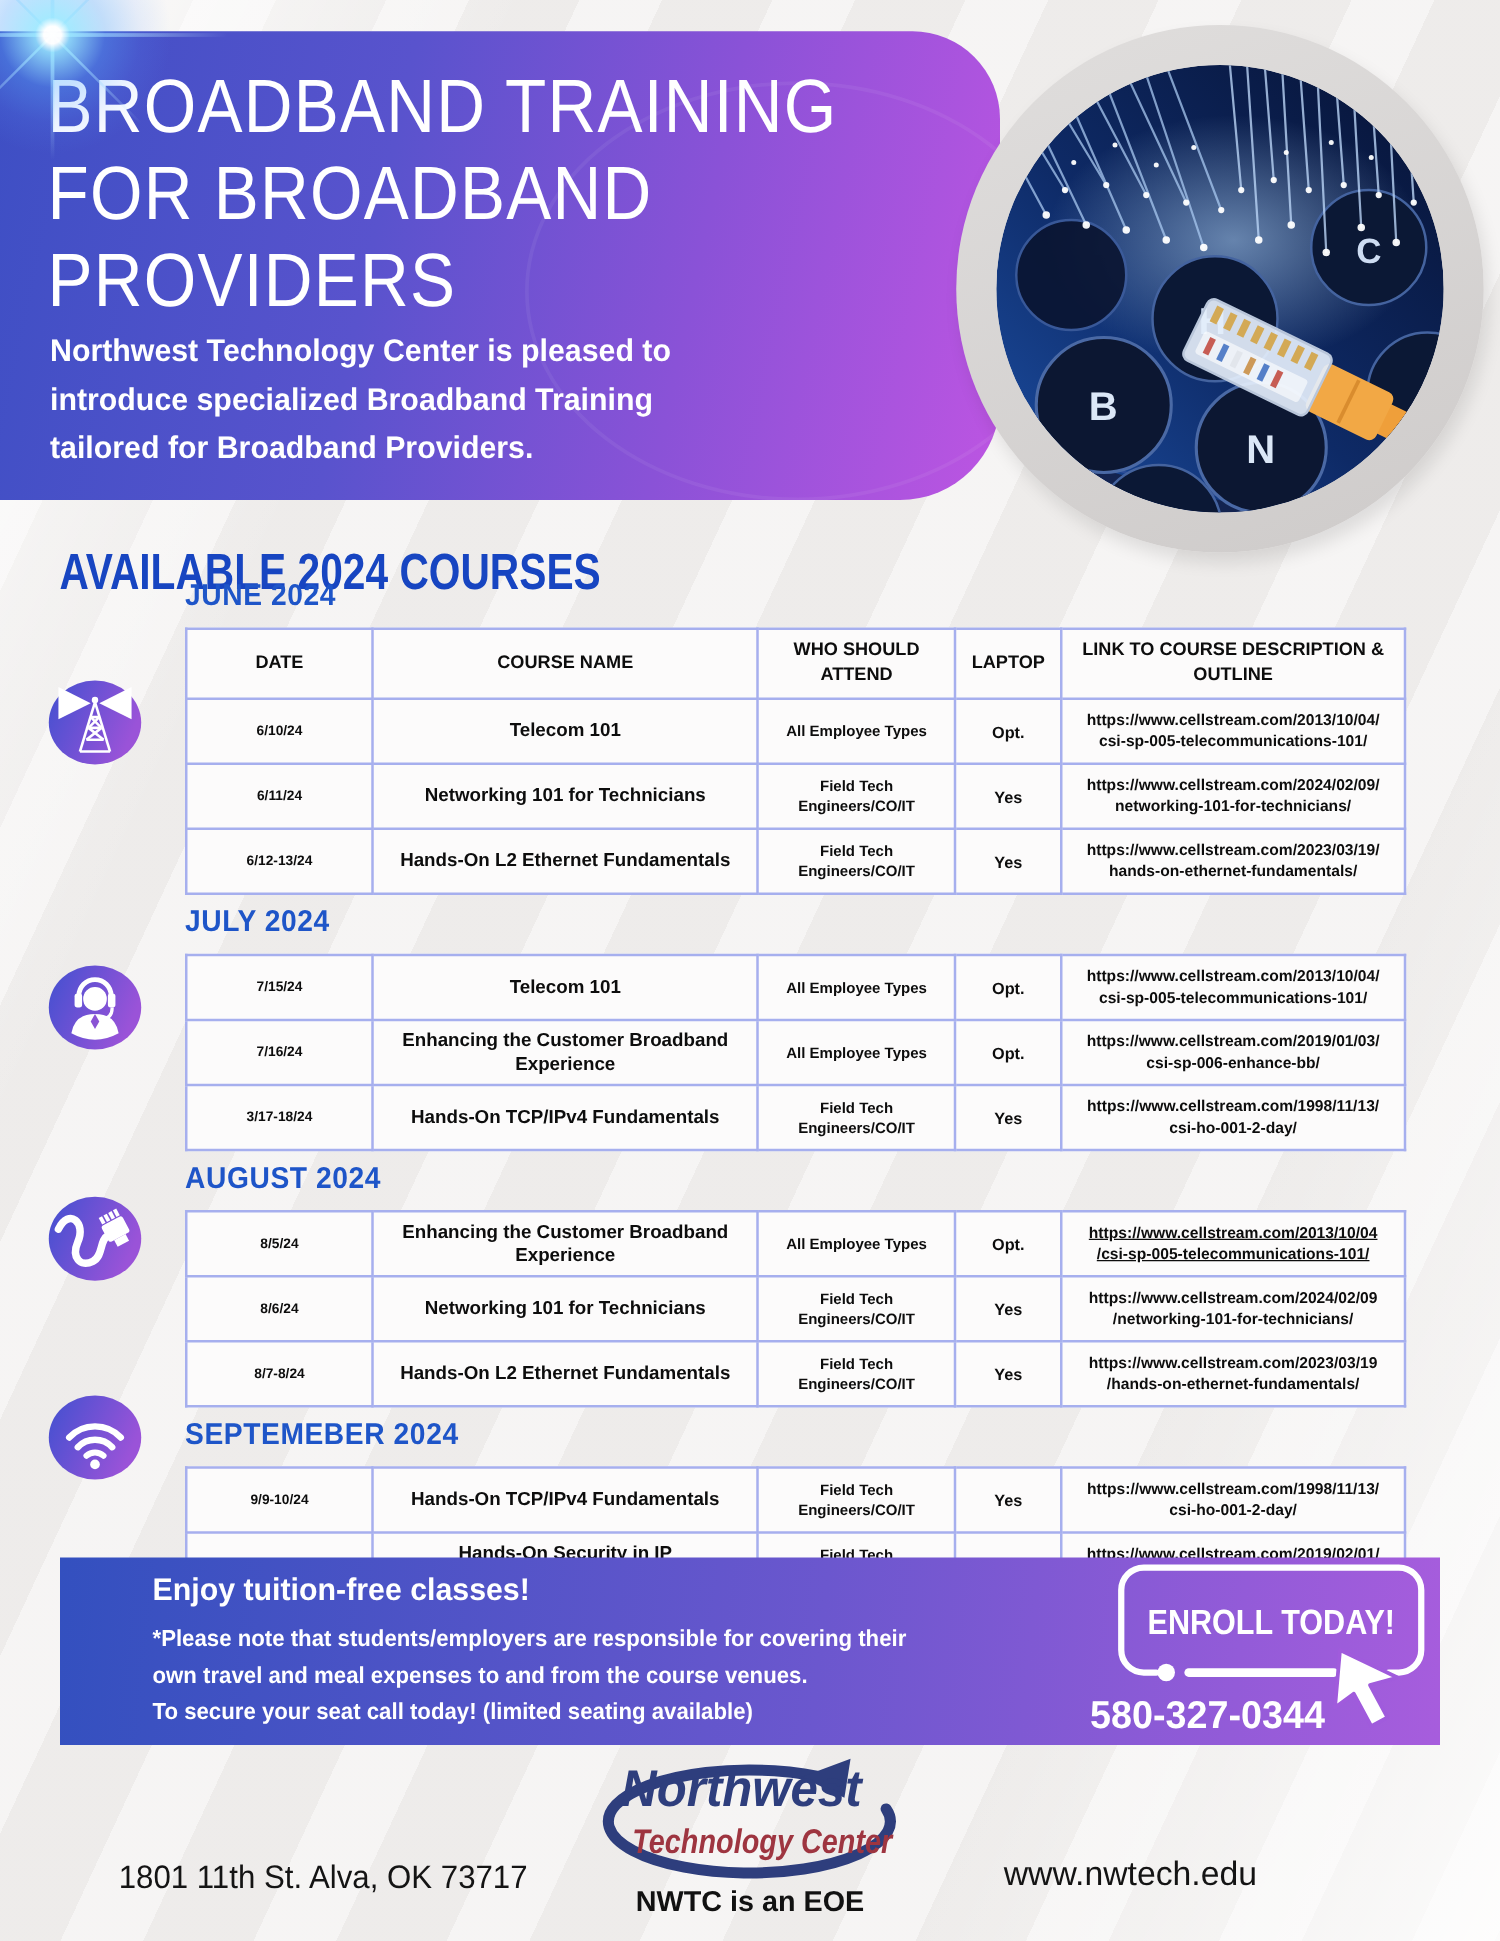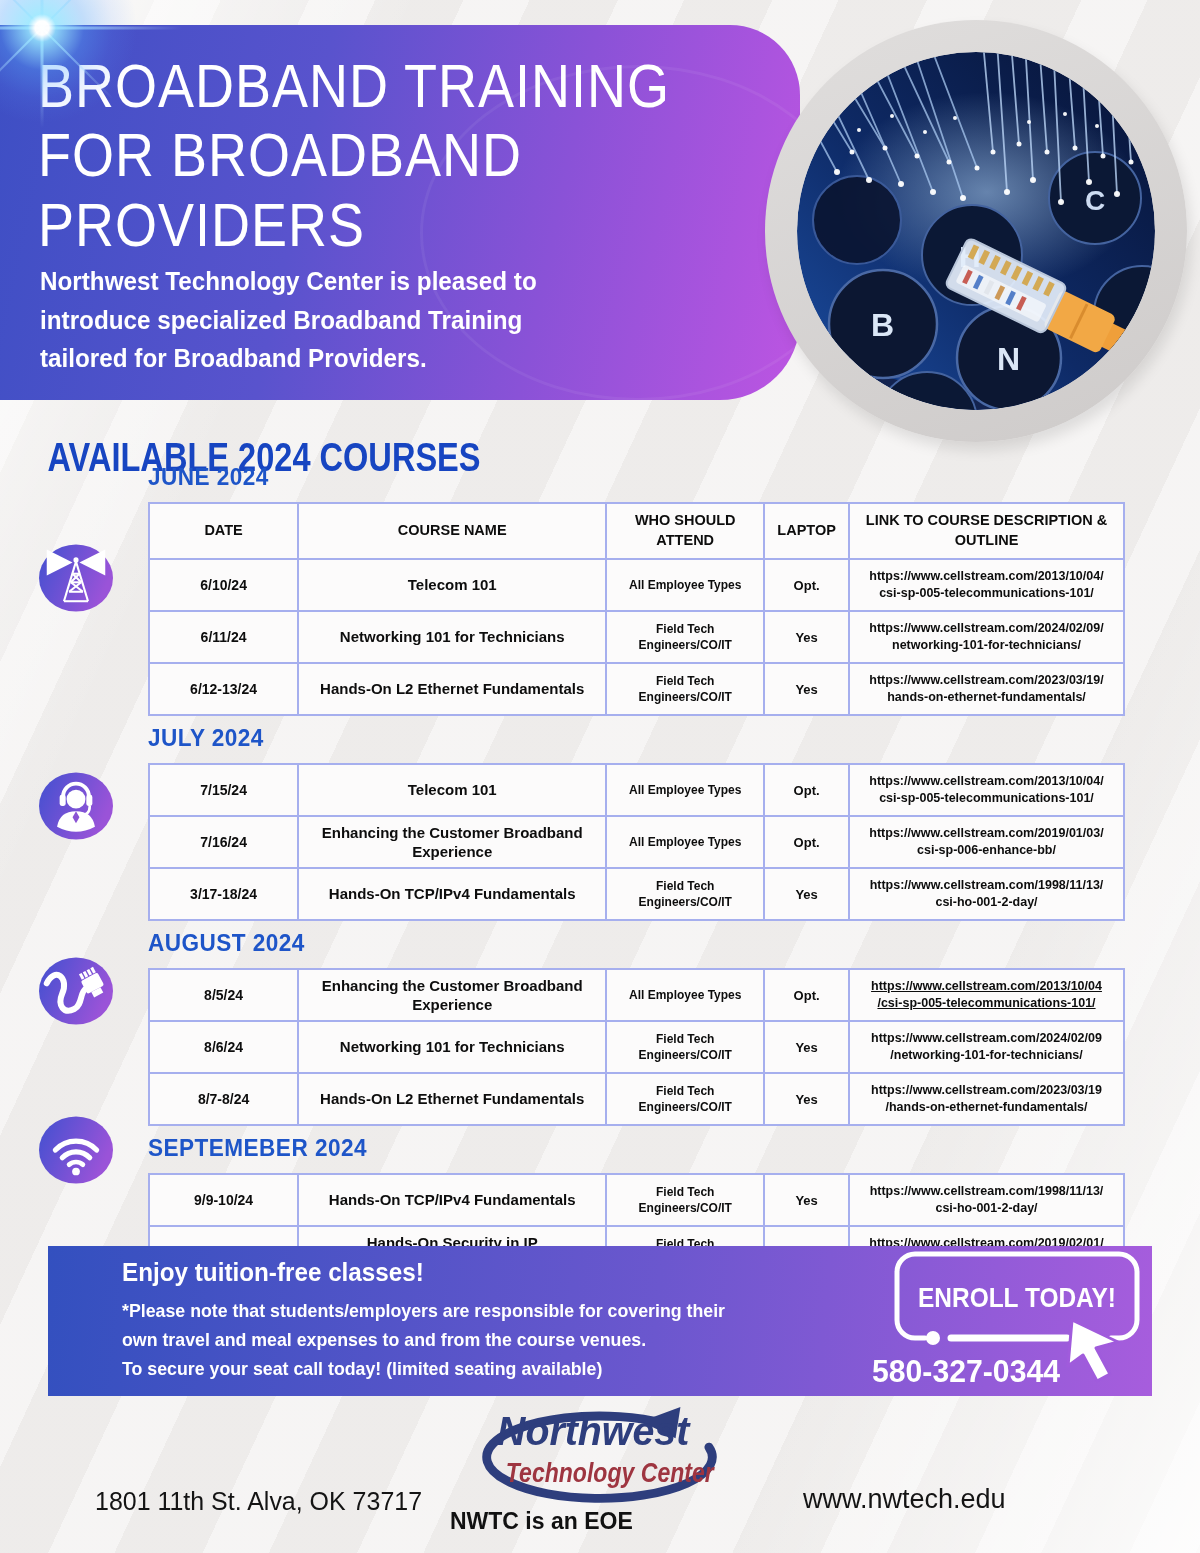--- a/index.html
+++ b/index.html
@@ -40,21 +40,21 @@
   
   .avail{position:absolute;left:0;top:419px;width:1190px;margin:18px;text-align:left;color:#1745c1;font-weight:700;font-size:37px;}
   .avail span{display:inline-block;transform:scale(.88,1.1);letter-spacing:0;}
   .sections{position:absolute;left:148px;top:464px;width:977px;}
   h3.month{margin:0 0 6px 0;font-size:24px;line-height:26px;font-weight:700;color:#1e55c8;
     transform:scaleX(.94);transform-origin:left;letter-spacing:.5px;}
   table.courses{width:100%;border-collapse:collapse;table-layout:fixed;background:#fcfbfb;margin:12px 0 9px 0;}
   table.courses th,table.courses td{border:2.4px solid #a6afee;text-align:center;vertical-align:middle;color:#0d0d0d;padding:2px 6px;}
   table.courses th{height:50px;font-size:14.5px;font-weight:700;line-height:1.35;}
   table.courses td{height:46px;}
-  .c-date{font-size:14px;font-weight:700;}
+  .c-date{font-size:11px;font-weight:700;}
   .c-course{font-size:15px;font-weight:700;line-height:1.3;}
   .c-attend{font-size:12px;font-weight:700;line-height:1.35;}
   .c-laptop{font-size:13px;font-weight:700;}
   .c-link{font-size:12.5px;font-weight:700;line-height:1.35;}
   .lk{display:block;white-space:nowrap;}
   .c-link.u .lk{text-decoration:underline;}
   .al{display:block;}
 
   
   .sicon{position:absolute;left:33px;width:86px;height:78px;}
@@ -65,21 +65,21 @@
   .banner h4{position:absolute;left:74px;top:12px;margin:0;color:#fff;font-size:25px;font-weight:700;
     transform:scaleX(.97);transform-origin:left;}
   .banner .note{position:absolute;left:74px;top:50px;color:#fff;font-size:18.5px;font-weight:700;line-height:29px;
     transform:scaleX(.96);transform-origin:left;}
   .enroll-svg{position:absolute;left:772px;top:2px;width:340px;height:146px;}
 
   
   .addr{position:absolute;left:95px;top:1486px;font-size:26px;color:#141414;transform:scaleX(.96);transform-origin:left;}
   .web{position:absolute;left:803px;top:1484px;font-size:27px;color:#141414;}
   .logo{position:absolute;left:450px;top:1402px;width:300px;height:103px;}
-  .eoe{position:absolute;left:450px;top:1508px;width:300px;text-align:left;font-size:23px;font-weight:700;color:#111;}
+  .eoe{position:absolute;left:450px;top:1508px;width:300px;text-align:center;font-size:23px;font-weight:700;color:#111;}
 </style>
 </head>
 <body>
 
 <div class="page">
 
   <div class="hero">
     <div class="lens"></div>
     <h1 class="hero-title">
       <div>BROADBAND TRAINING</div>

